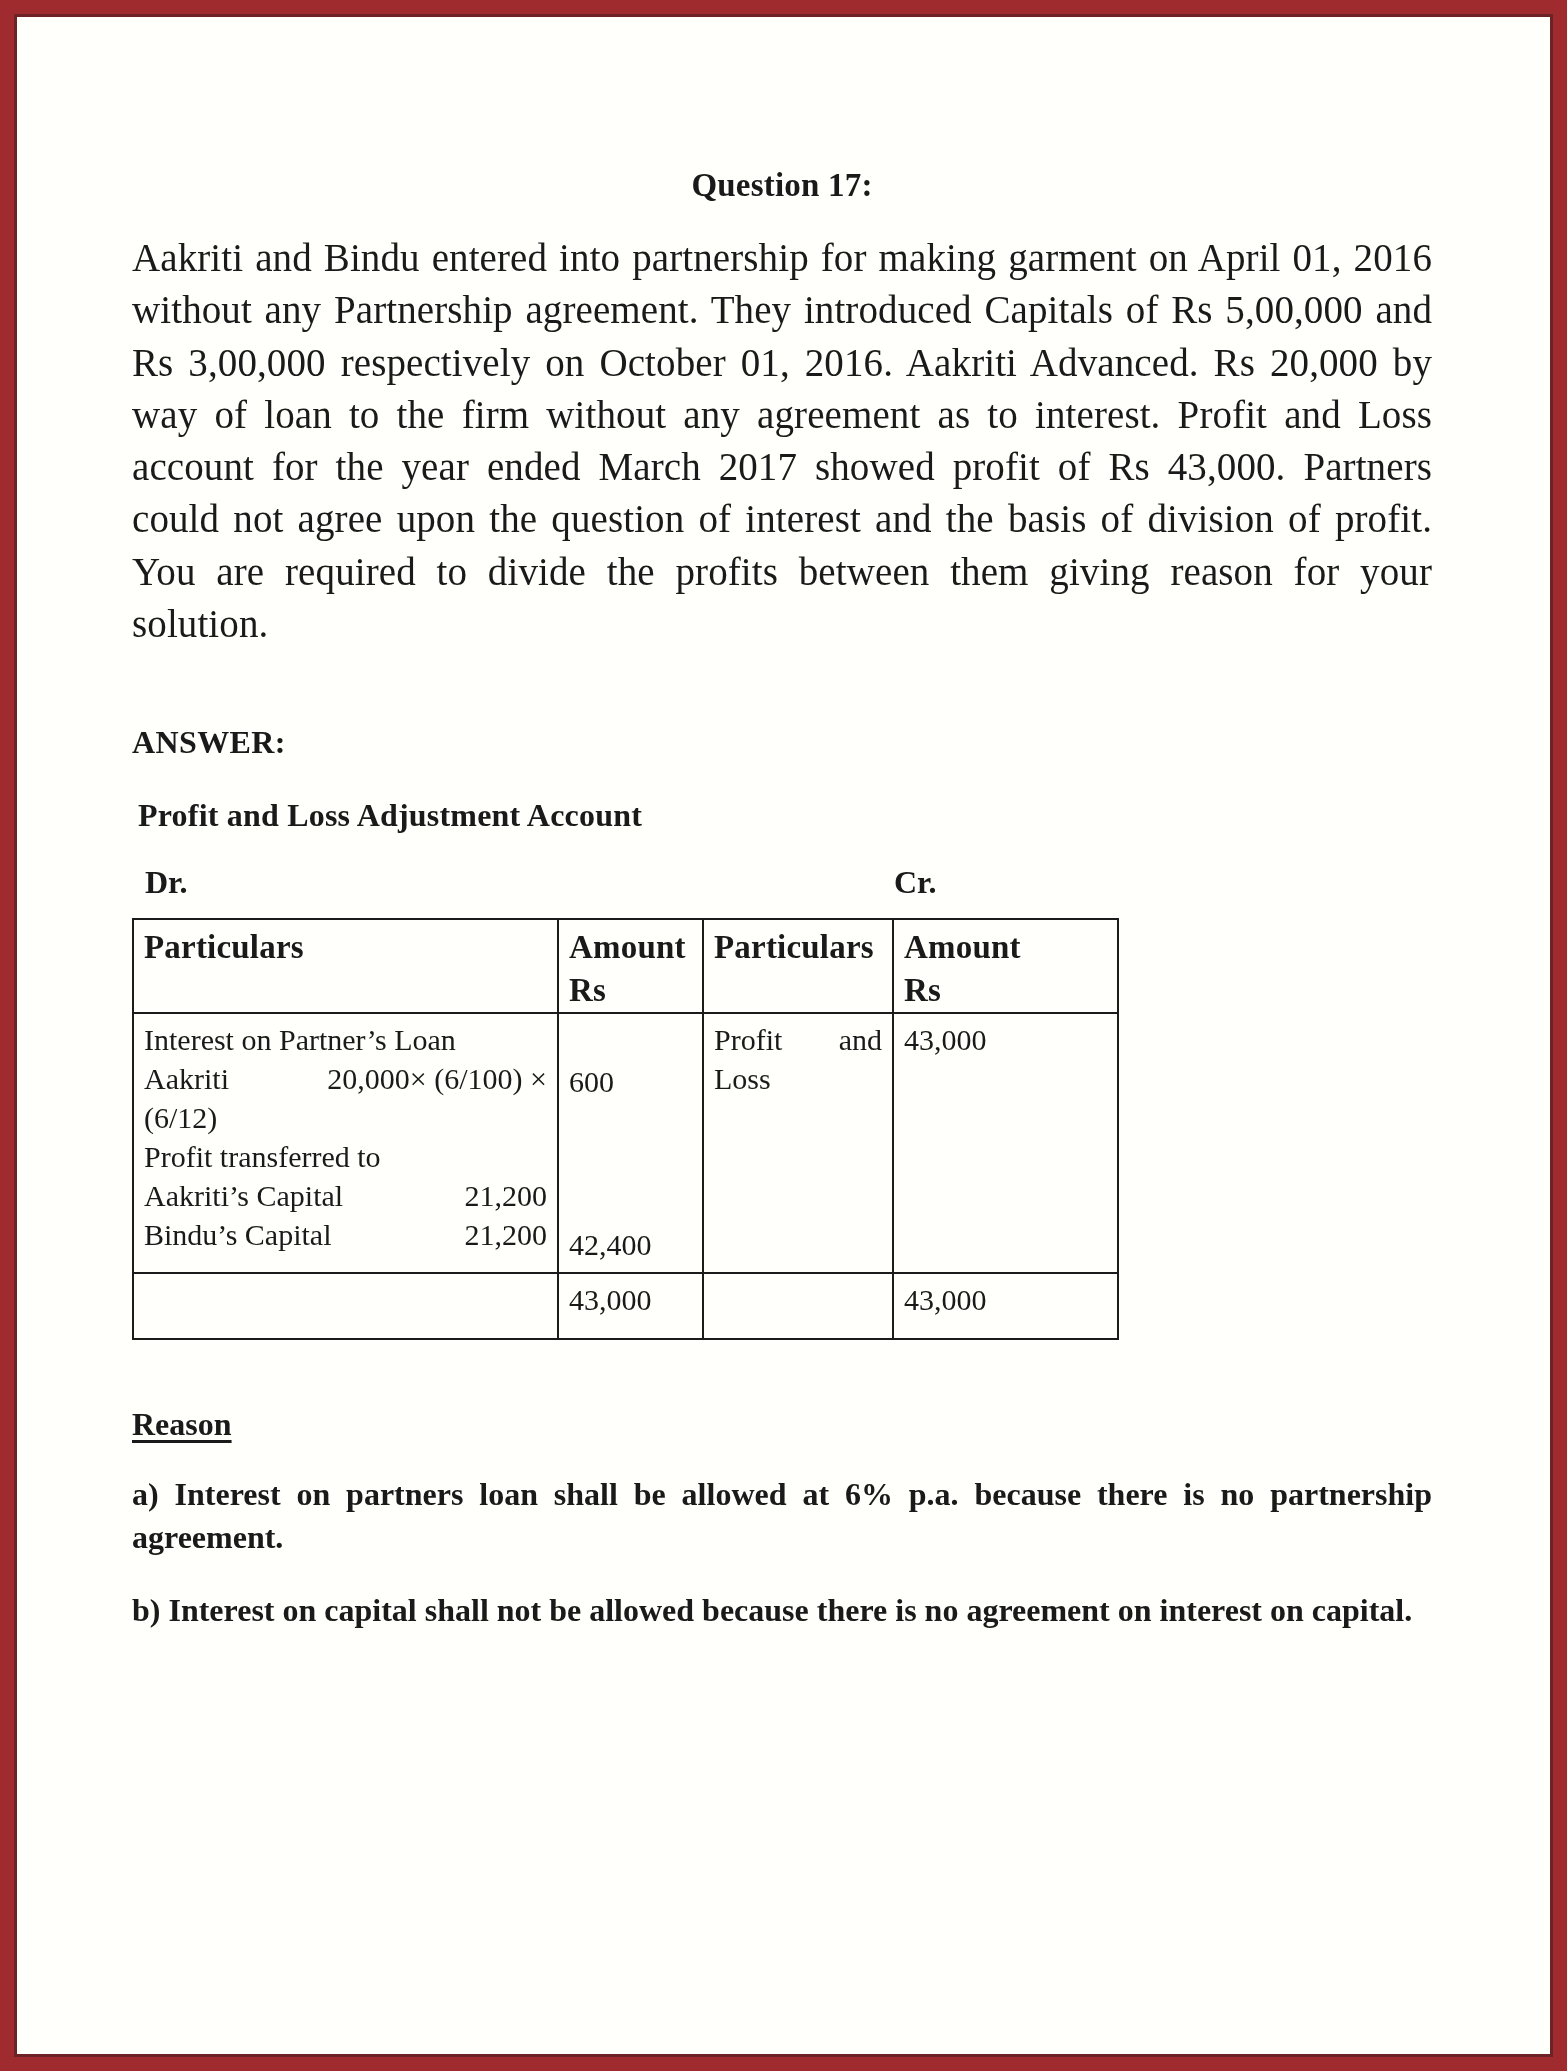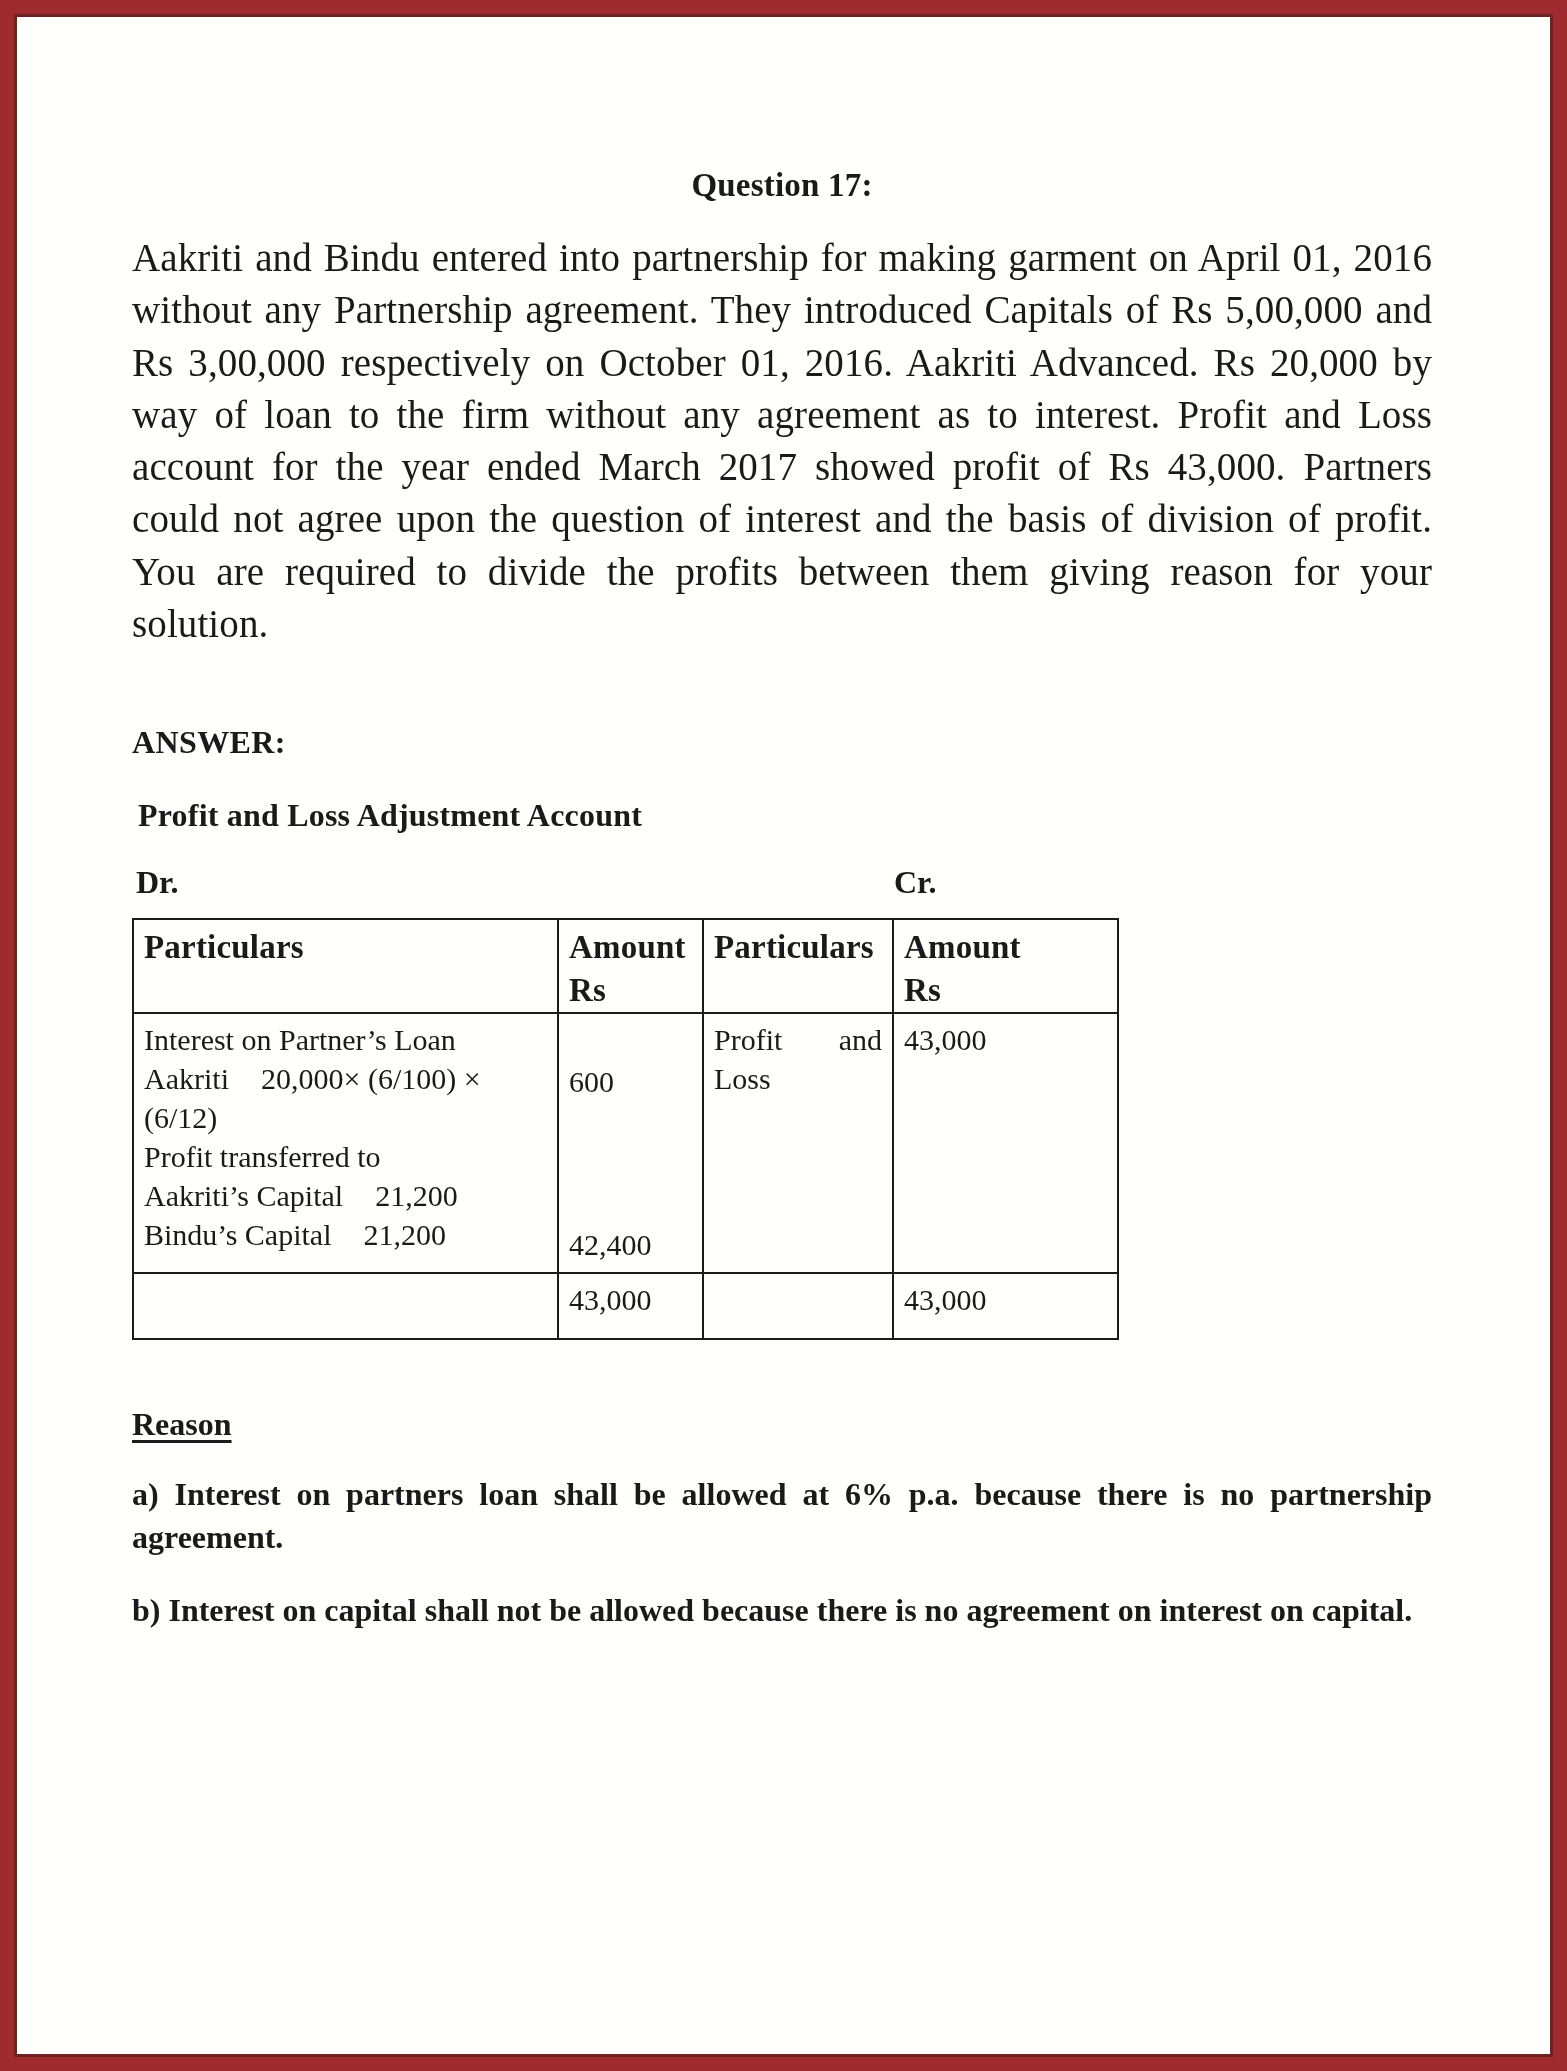--- a/index.html
+++ b/index.html
@@ -72,21 +72,21 @@
     margin: 36px 0 0 6px;
     letter-spacing: 0.2px;
   }
   .drcr {
     position: relative;
     margin: 30px 0 16px 0;
     height: 38px;
     font-weight: bold;
     font-size: 32px;
   }
-  .drcr .dr { position: absolute; left: 4px; top: 0; }
+  .drcr .dr { position: absolute; left: 13px; top: 0; }
   .drcr .cr { position: absolute; left: 762px; top: 0; }
 
   
   table.ledger {
     border-collapse: collapse;
     width: 985px;
     table-layout: fixed;
     margin: 0;
   }
   table.ledger td, table.ledger th {
@@ -107,20 +107,21 @@
   .col-part1 { width: 425px; }
   .col-amt1  { width: 145px; }
   .col-part2 { width: 190px; }
   .col-amt2  { width: 225px; }
 
   .hdr-amount span { display: block; }
 
   
   .ln {
     display: flex;
+    justify-content: space-between;
     gap: 32px;
   }
   .ln .fig { white-space: nowrap; }
 
   .spread {
     display: flex;
     justify-content: space-between;
   }
 
   .row-tall td { height: 232px; }

